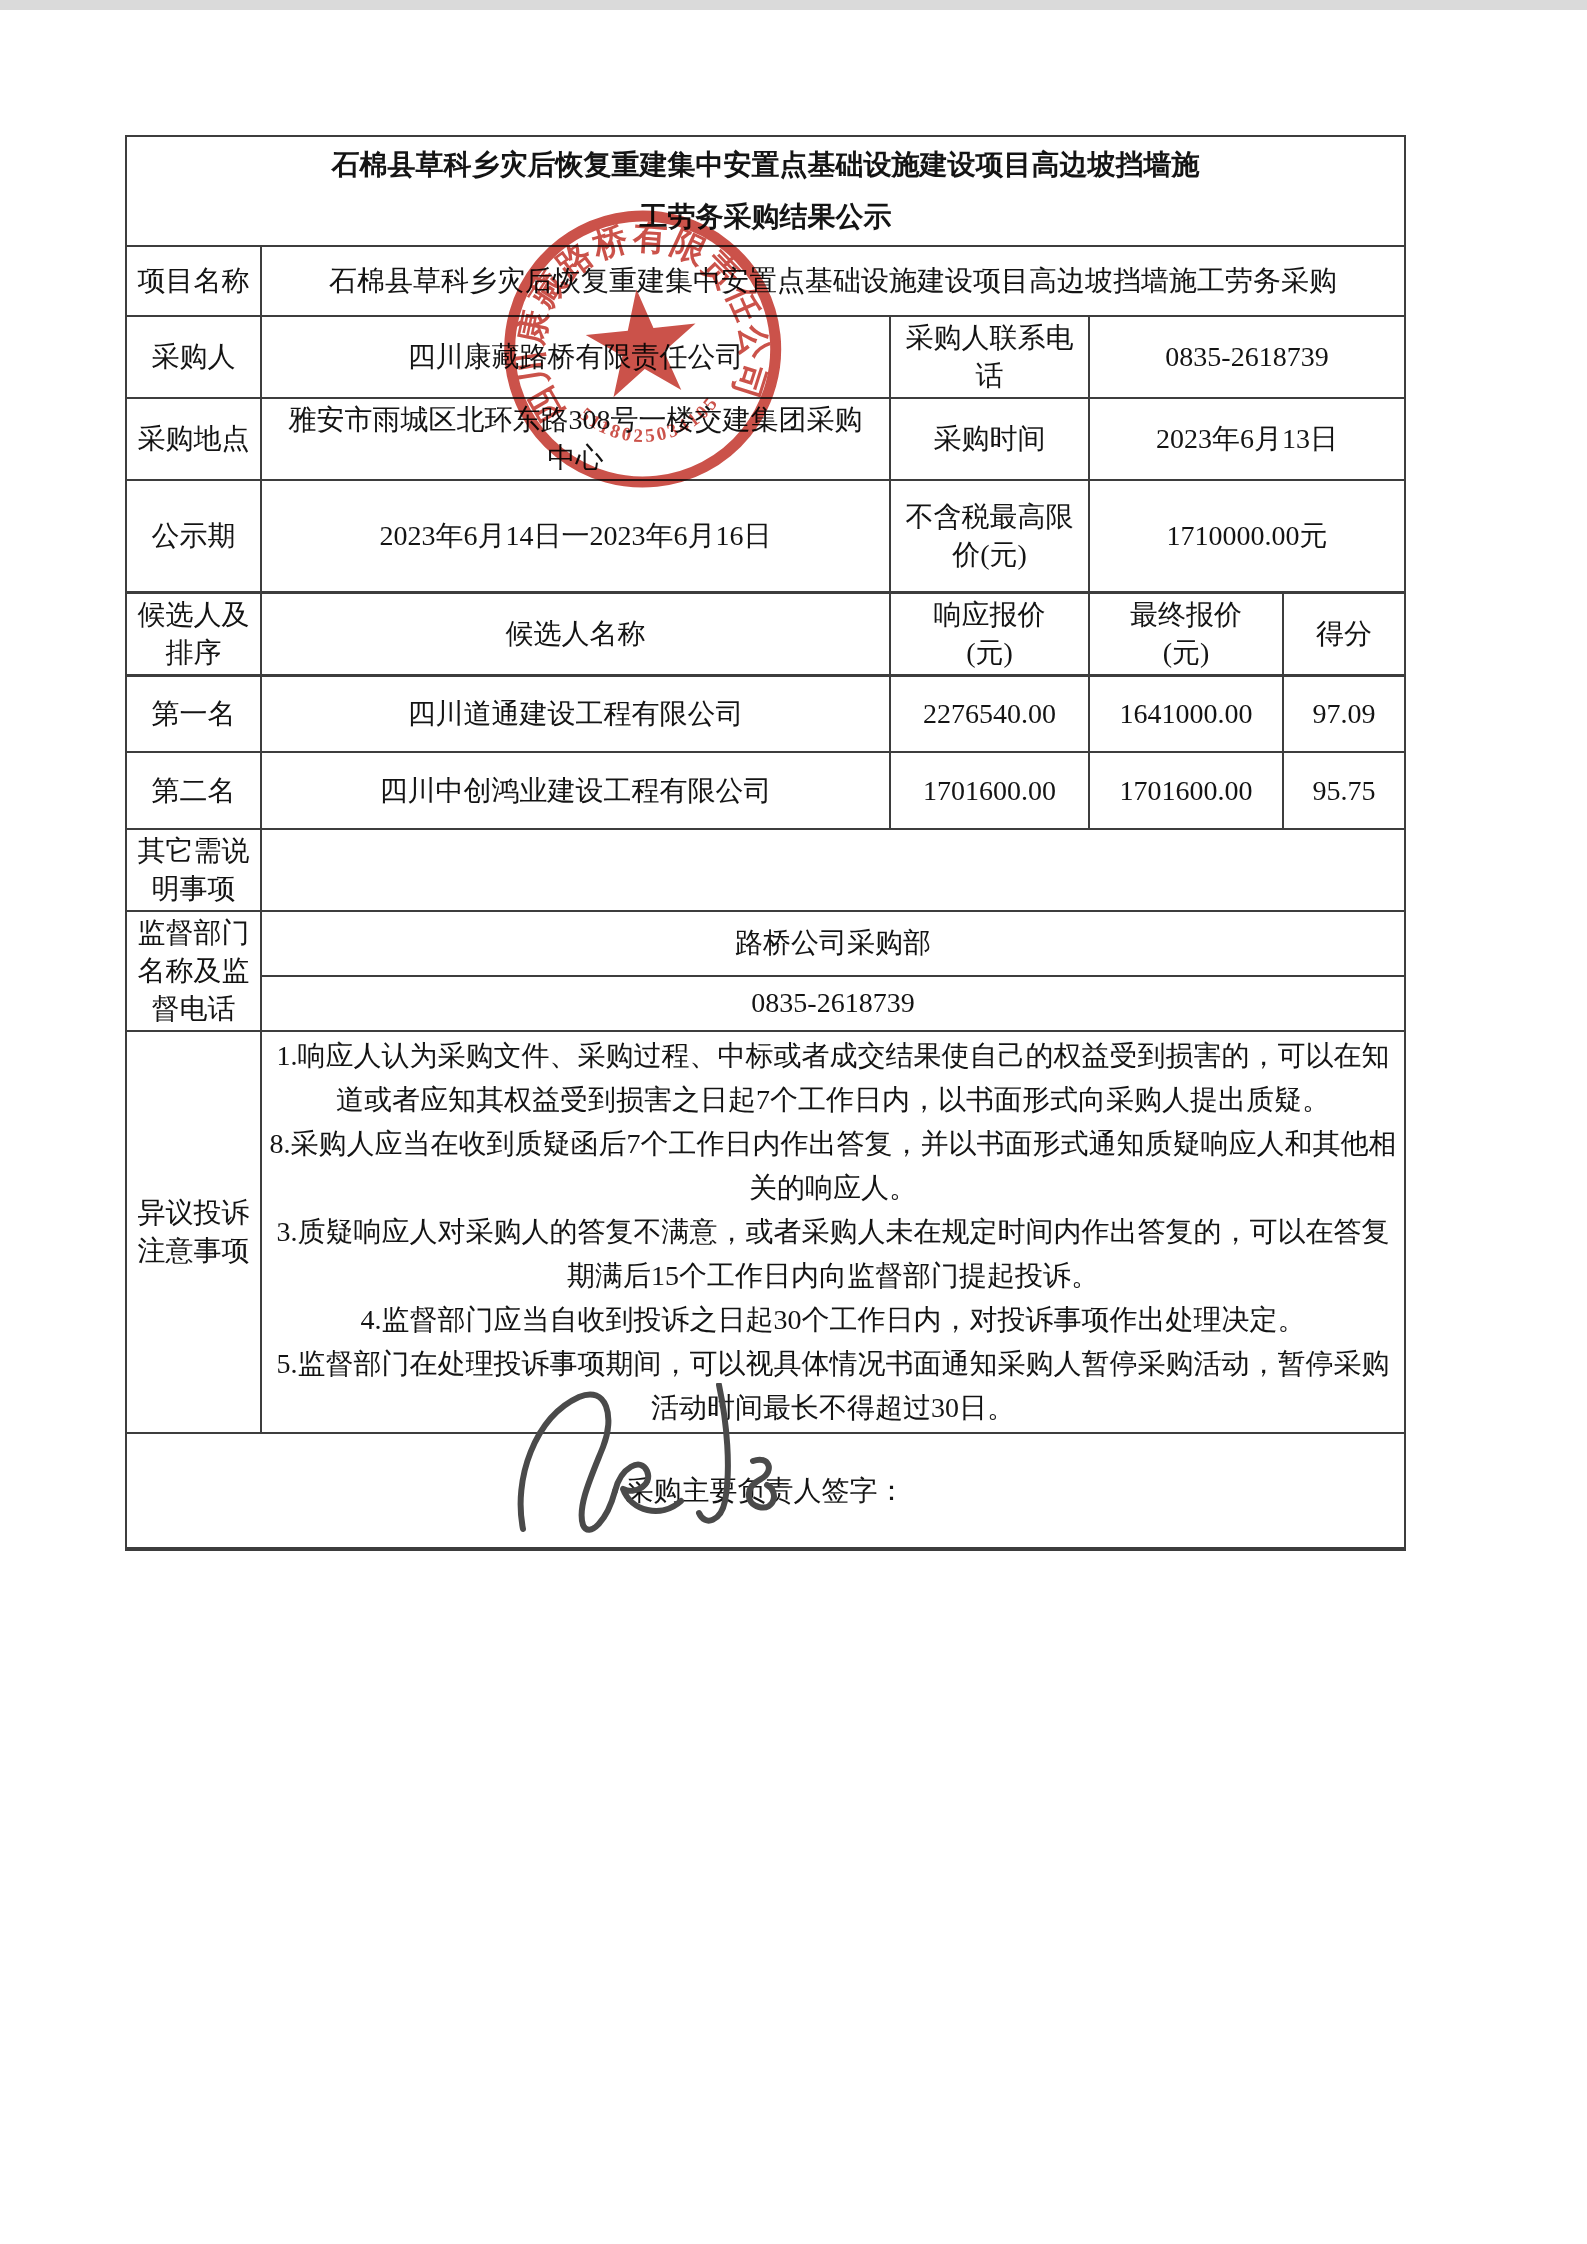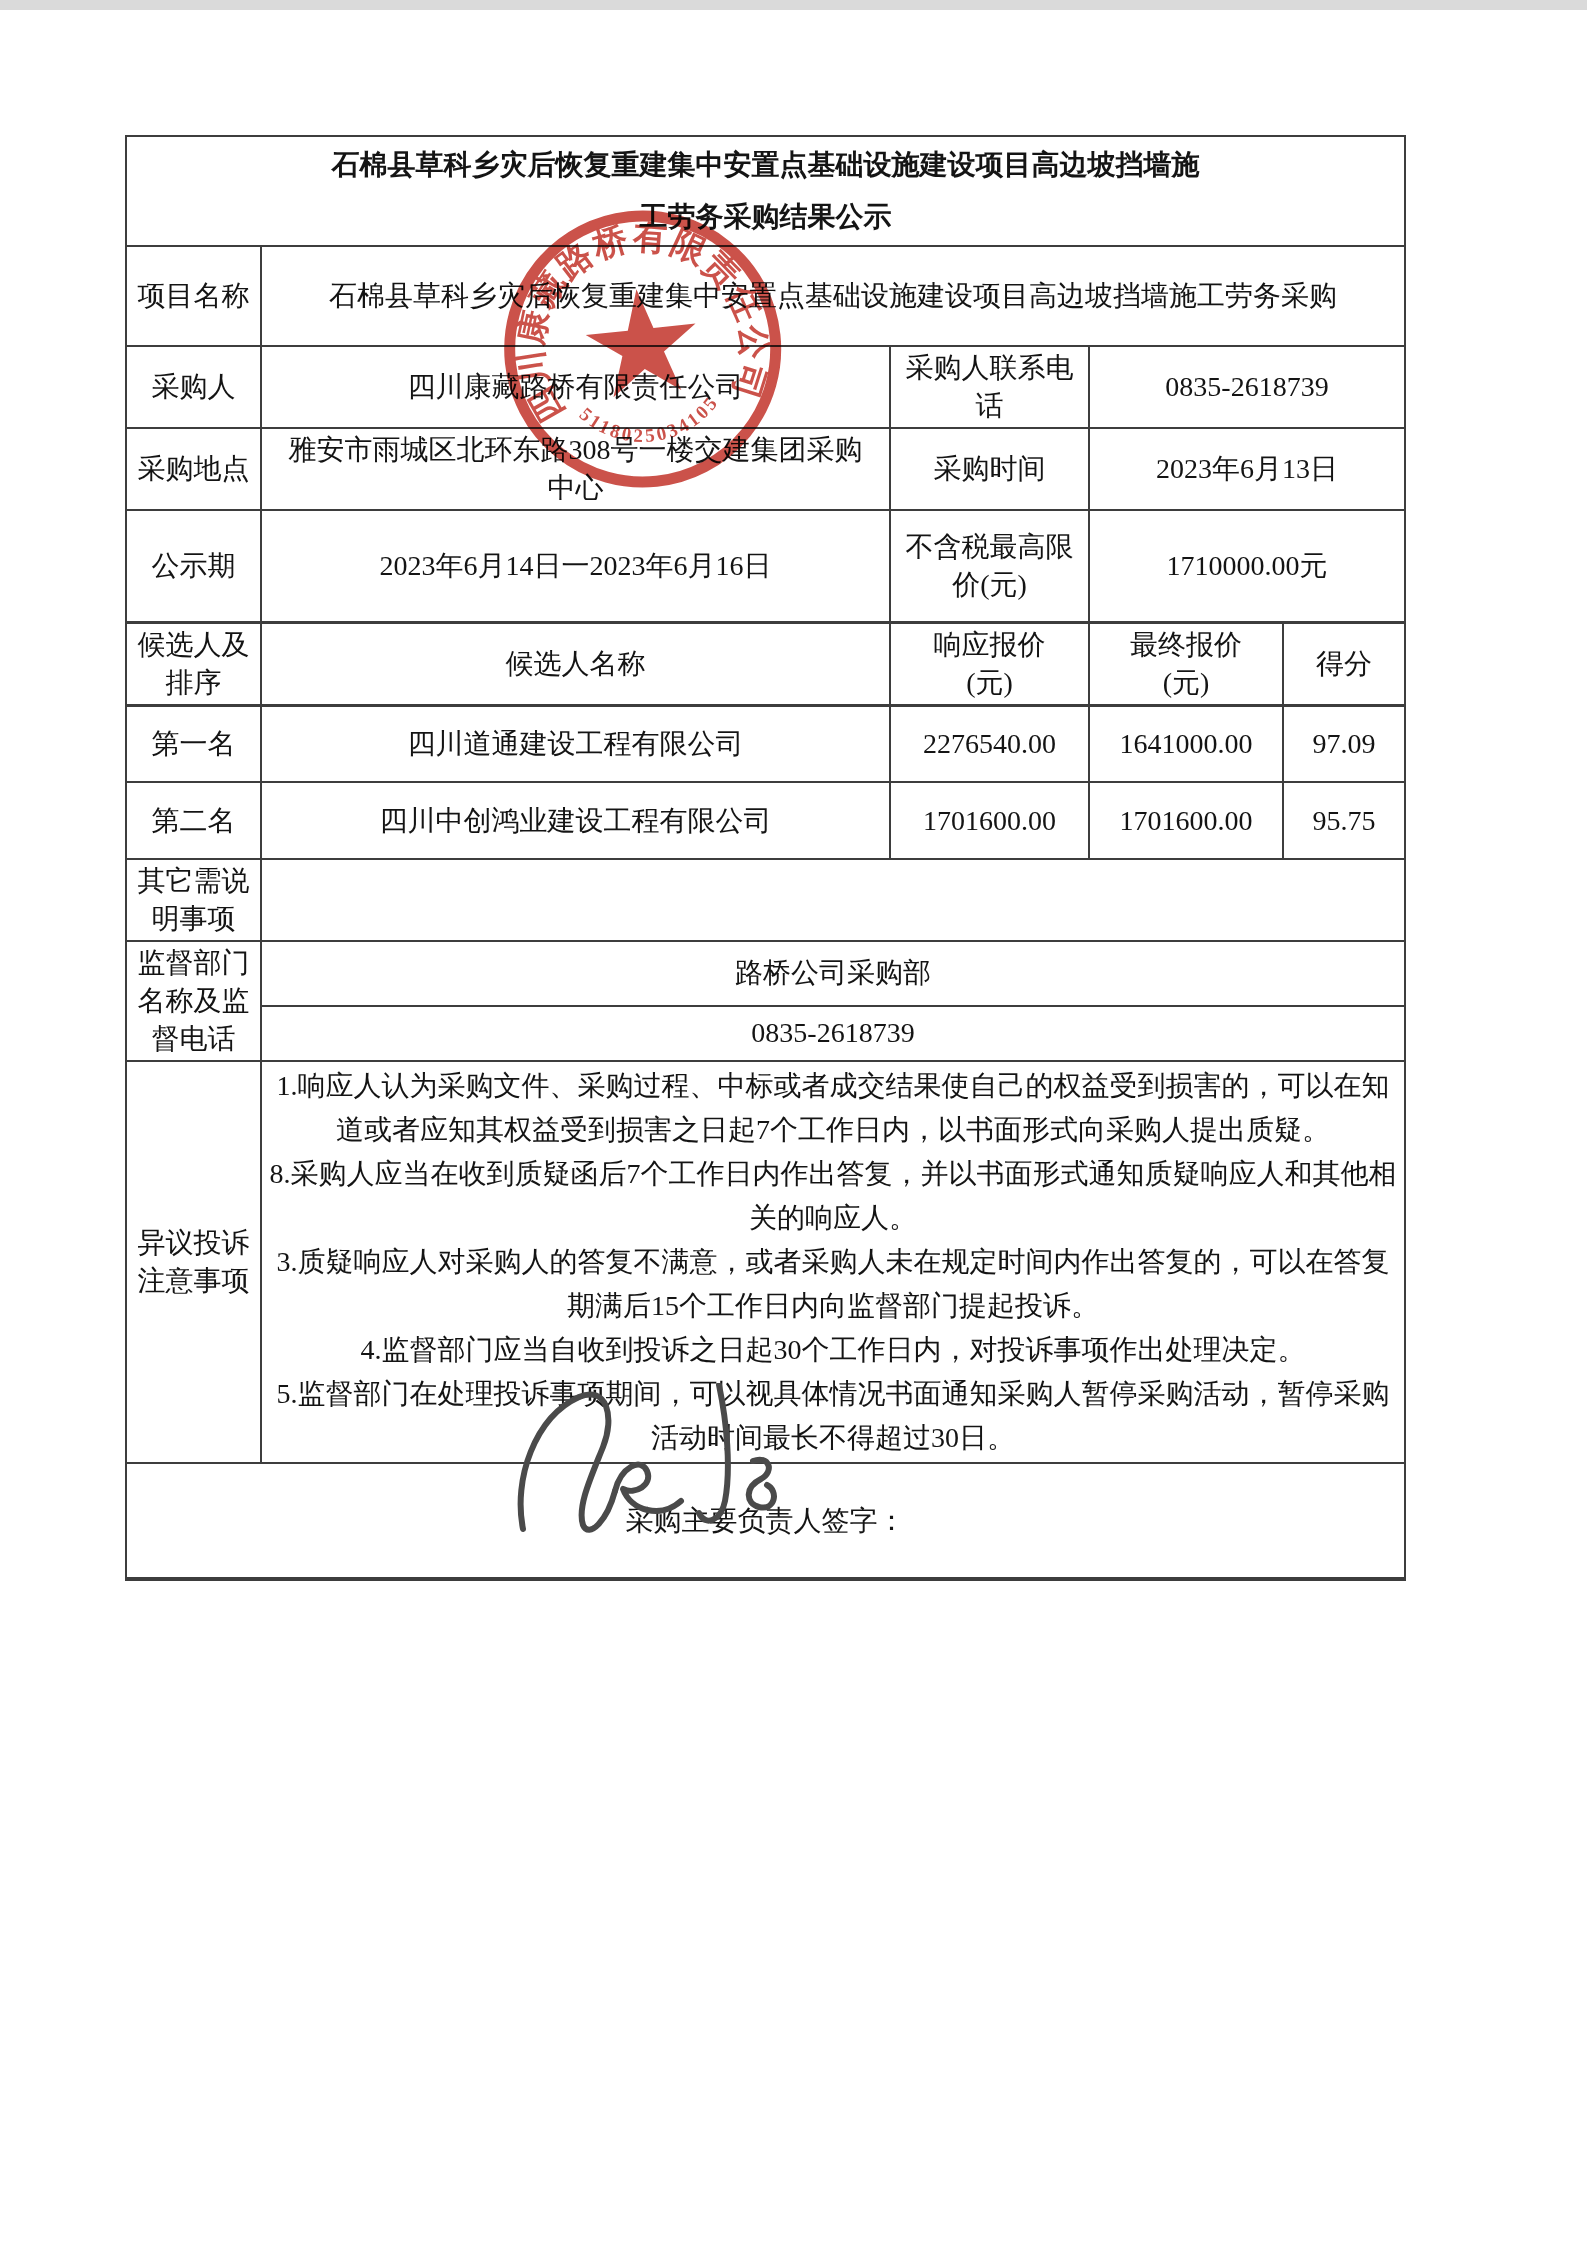--- a/index.html
+++ b/index.html
@@ -36,21 +36,21 @@
         <col style="width:629px">
         <col style="width:199px">
       <col style="width:194px">
         <col style="width:122px">
     </colgroup>
     <tbody>
       <tr style="height:99px">
         <td colspan="5" class="title-cell">石棉县草科乡灾后恢复重建集中安置点基础设施建设项目高边坡挡墙施
 工劳务采购结果公示</td>
       </tr>
-      <tr style="height:100px">
+      <tr style="height:70px">
         <td>项目名称</td>
         <td colspan="4">石棉县草科乡灾后恢复重建集中安置点基础设施建设项目高边坡挡墙施工劳务采购</td>
       </tr>
       <tr style="height:78px">
         <td>采购人</td>
         <td>四川康藏路桥有限责任公司</td>
         <td class="prel">采购人联系电
 话</td>
         <td colspan="2">0835-2618739</td>
       </tr>

